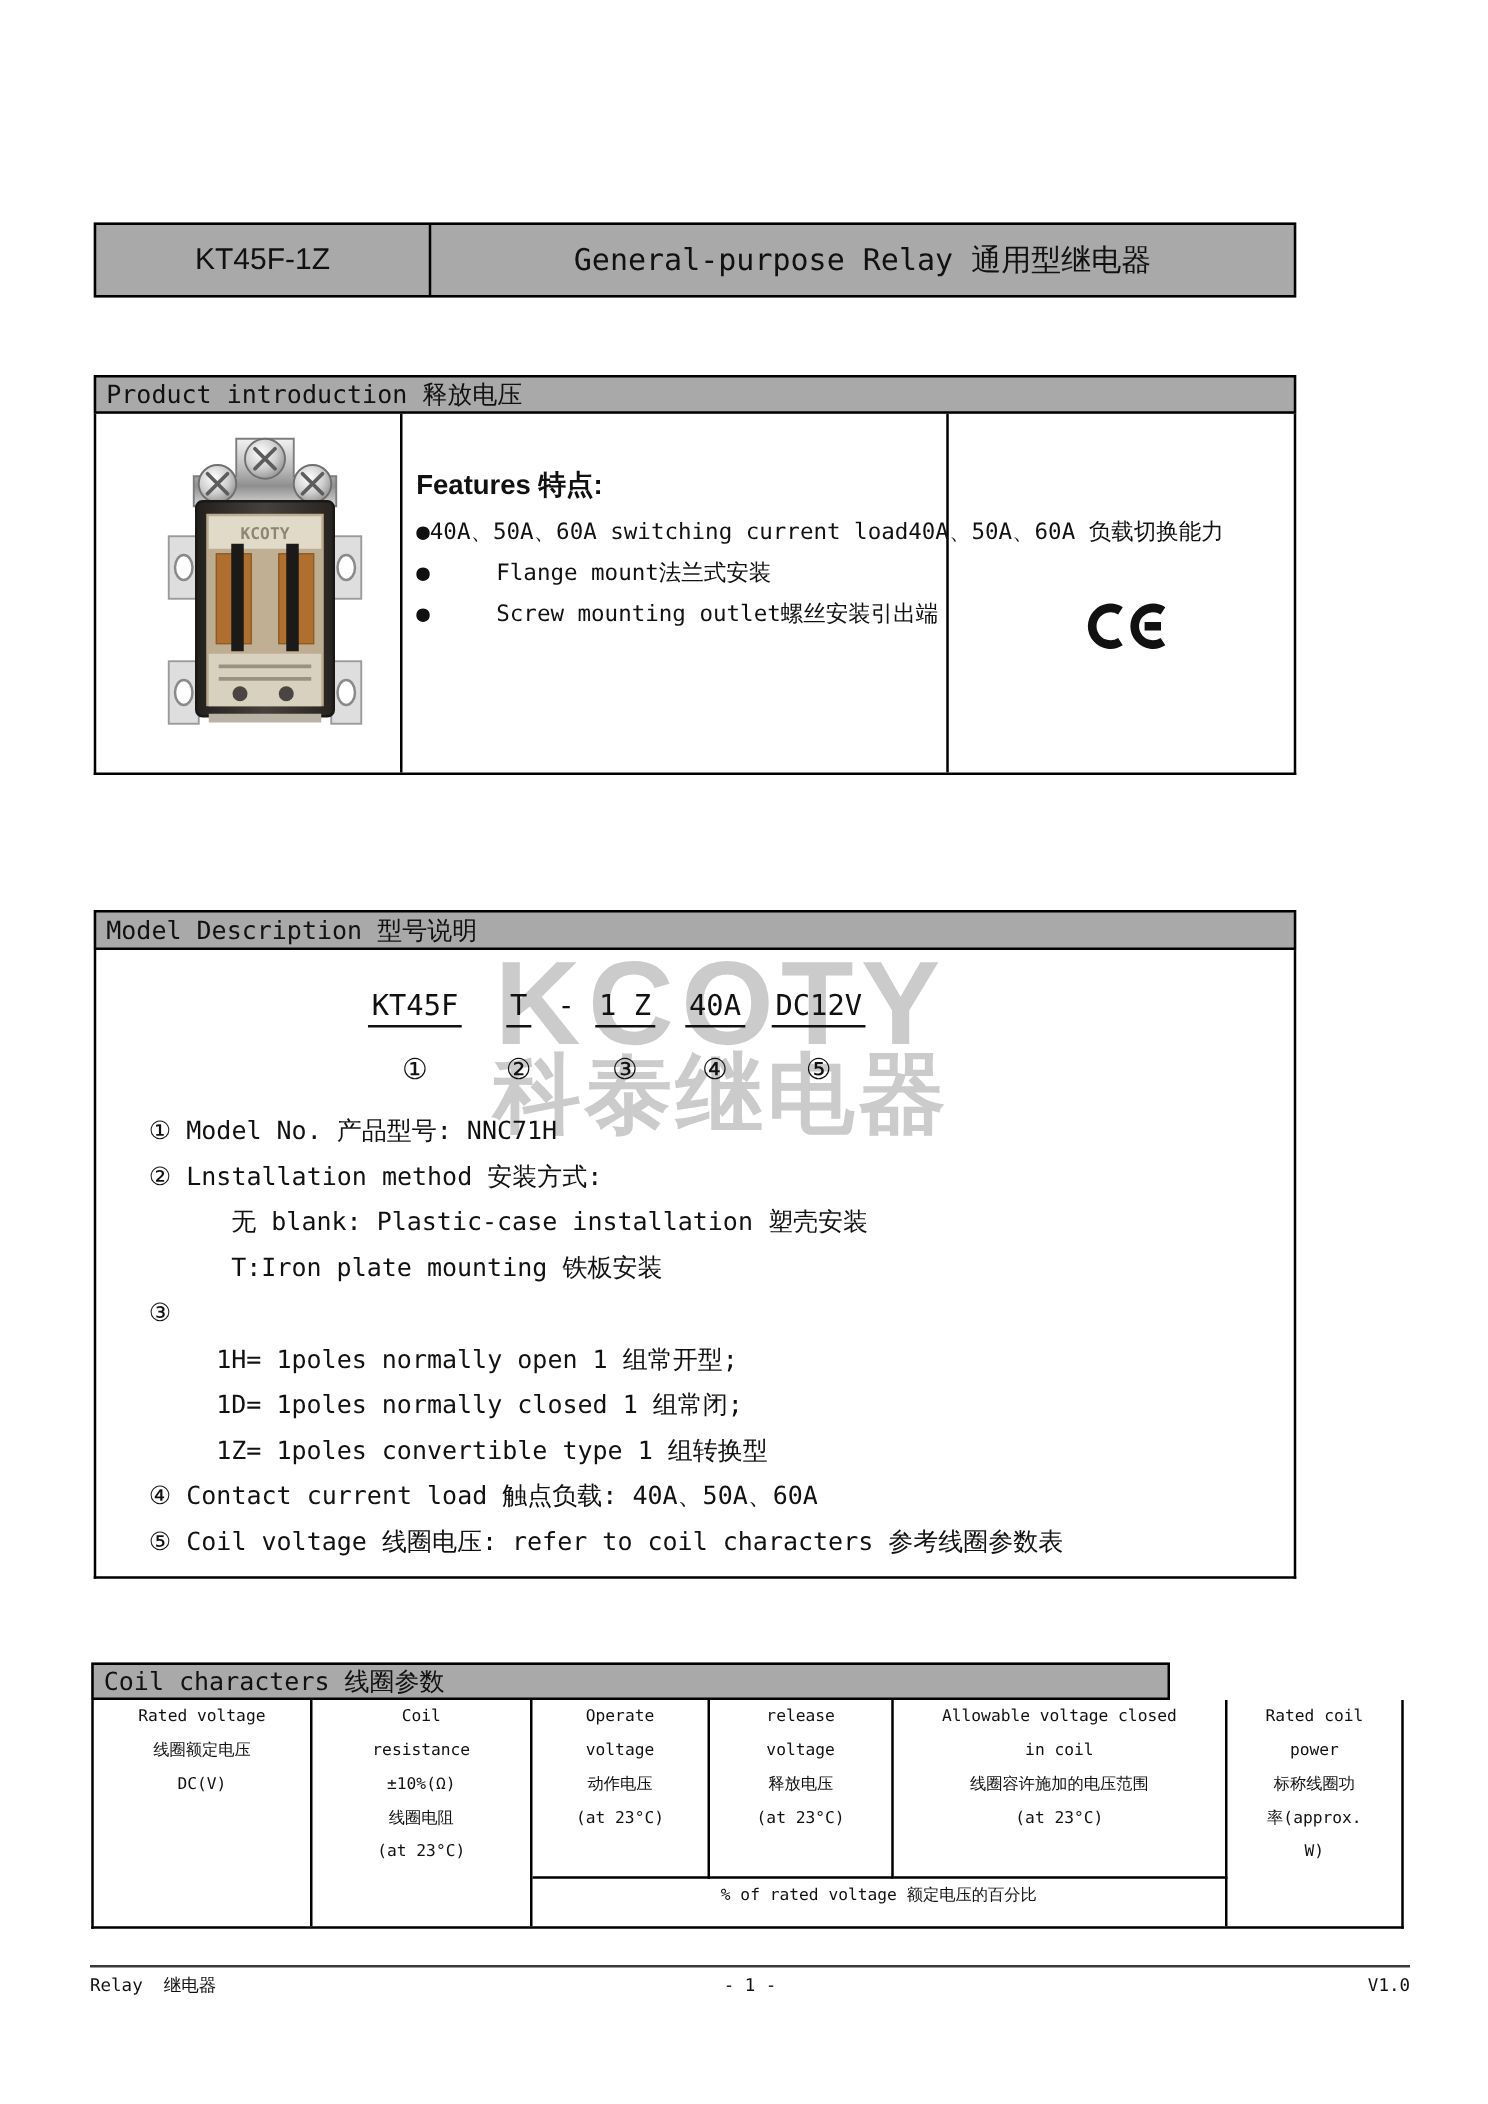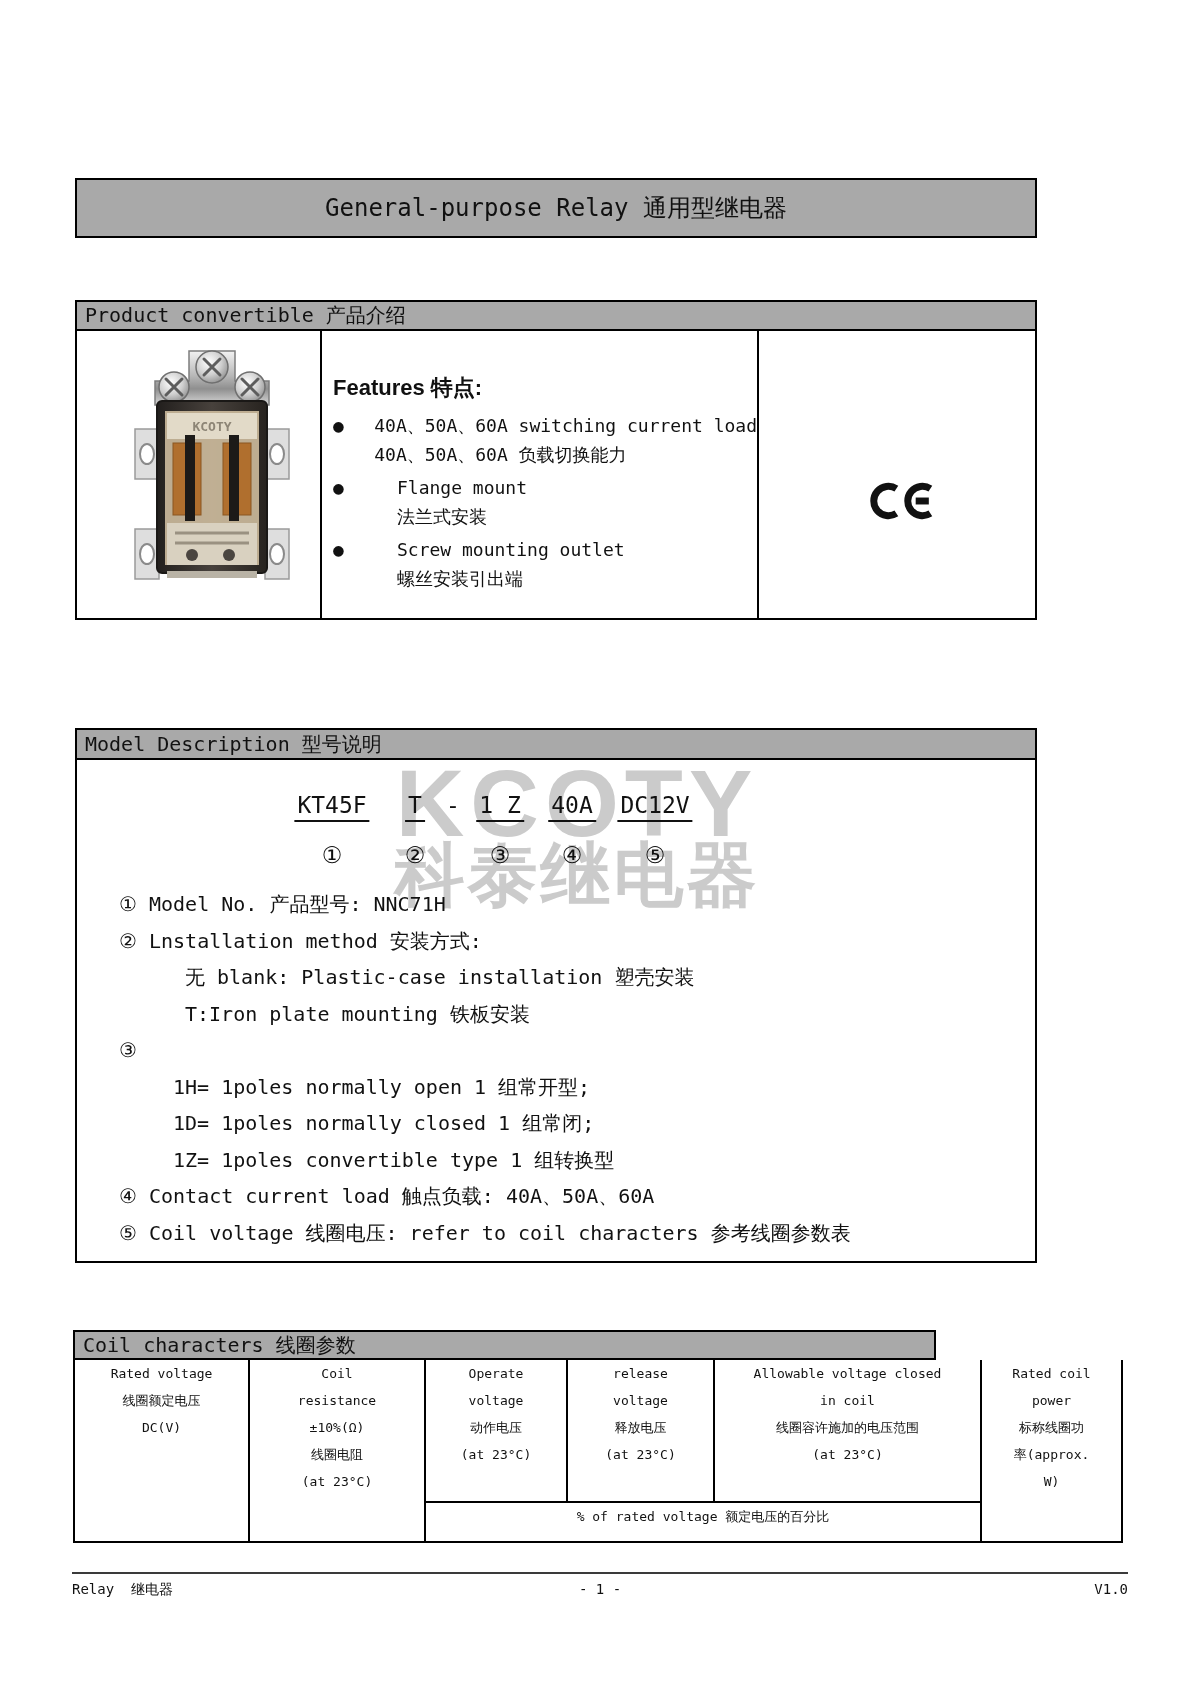--- a/index.html
+++ b/index.html
@@ -26,21 +26,21 @@
              border:2px solid #000;border-top:none}
   .vline{position:absolute;top:0;bottom:0;width:2px;background:#000}
   #box-intro .v1{left:243px}
   #box-intro .v2{left:680px}
   #relay{position:absolute;left:40px;top:12px}
   #features{position:absolute;left:256px;top:42px;width:424px}
   #features .ft{font-size:22px;line-height:30px;font-weight:bold;
                 font-family:"Liberation Sans","DejaVu Sans",sans-serif;margin-bottom:8px}
   .feat-item{display:flex;margin-bottom:4px}
   .feat-bullet{width:64px;font-size:18px;line-height:29px}
-  .feat-lines{display:flex;flex-direction:column}
+  .feat-lines{display:flex;flex-direction:row}
   .feat-en,.feat-zh{font-size:18px;line-height:29px;white-space:pre}
   #ce{position:absolute;left:790px;top:146px}
 
   
   #box-model{position:absolute;left:75px;top:760px;width:962px;height:503px;
              border:2px solid #000;border-top:none}
   #watermark{position:absolute;left:500px;top:4px;transform:translateX(-50%);
              text-align:center;color:#cbcbcb;z-index:0;
              font-family:"Liberation Sans","DejaVu Sans",sans-serif;white-space:nowrap}
   #watermark .w1{font-size:95px;line-height:78px;font-weight:bold;letter-spacing:6px}
@@ -74,24 +74,25 @@
   #footer-rule{position:absolute;left:72px;top:1572px;width:1056px;height:2px;background:#3a3a3a}
   #footer{position:absolute;left:72px;top:1578px;width:1056px;display:flex;font-size:14px;line-height:22px}
   #footer .fl{width:350px;white-space:pre}
   #footer .fc{flex:1;text-align:center}
   #footer .fr{width:350px;text-align:right}
 </style>
 </head>
 <body>
 
 <div id="hdr">
+  <div class="c1">KT45F-1Z</div>
   <div class="c2">General-purpose Relay 通用型继电器</div>
 </div>
 
-<div class="bar" id="bar-intro">Product convertible 产品介绍</div>
+<div class="bar" id="bar-intro">Product introduction 释放电压</div>
 
 <div id="box-intro">
   <div class="vline v1"></div>
   <div class="vline v2"></div>
 
   <svg id="relay" width="190" height="237" viewBox="0 0 190 237">
     <defs>
       <linearGradient id="metal" x1="0" y1="0" x2="0" y2="1">
         <stop offset="0" stop-color="#f2f2f2"></stop>
           <stop offset="0.45" stop-color="#b9b9b9"></stop>

